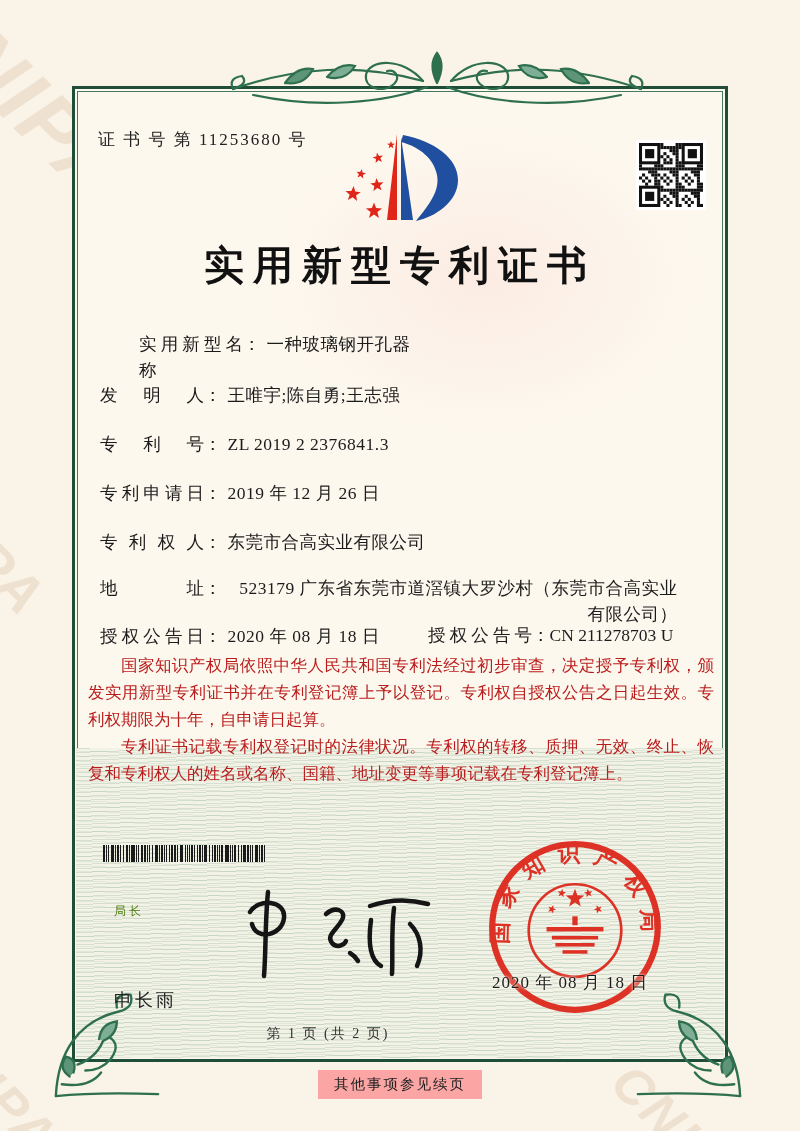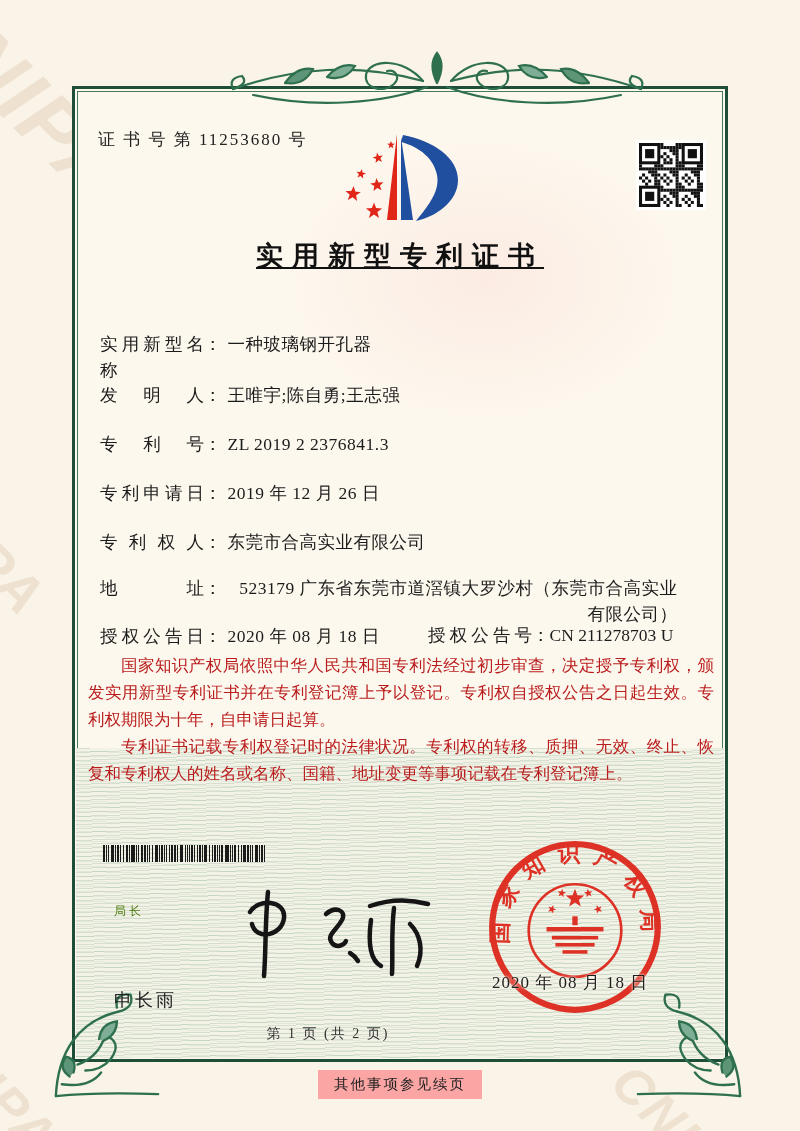--- a/index.html
+++ b/index.html
@@ -40,21 +40,21 @@
       repeating-linear-gradient(178deg, rgba(96,148,114,0.20) 0 1px, rgba(0,0,0,0) 1px 4px),
       repeating-linear-gradient(182deg, rgba(96,148,114,0.12) 0 1px, rgba(0,0,0,0) 1px 5px),
       #f3f2e6;
   }
   
   .cert-no{
     position:absolute;left:98px;top:128px;font-size:17px;letter-spacing:2px;color:#222;
   }
   .title{
     position:absolute;left:0;top:238px;width:800px;text-align:center;
-    font-size:27px;font-weight:bold;letter-spacing:9px;color:#111;text-decoration:underline;
+    font-size:40px;font-weight:bold;letter-spacing:9px;color:#111;
   }
   .logo{position:absolute;left:333px;top:114px;width:168px;height:114px;}
   .qr{position:absolute;left:636px;top:140px;width:70px;height:70px;background:#fff;padding:3px;box-sizing:border-box;}
   
   .row{position:absolute;left:100px;font-size:17.5px;line-height:26px;color:#1b1b1b;}
   .row .lbl{display:inline-block;width:104px;text-align:justify;text-align-last:justify;vertical-align:top;}
   .row .colon{display:inline-block;vertical-align:top;margin-right:6px;}
   .row .val{display:inline-block;vertical-align:top;letter-spacing:0.5px;}
   .val-wrap{max-width:450px;text-align:right;}
   .grant2{position:absolute;left:428px;font-size:17.5px;}
@@ -317,21 +317,21 @@
     <rect x="42" y="0" width="21" height="21" fill="#111"></rect>
     <rect x="45" y="3" width="15" height="15" fill="#fff"></rect>
     <rect x="48" y="6" width="9" height="9" fill="#111"></rect>
     <rect x="0" y="42" width="21" height="21" fill="#111"></rect>
     <rect x="3" y="45" width="15" height="15" fill="#fff"></rect>
     <rect x="6" y="48" width="9" height="9" fill="#111"></rect>
   </svg>
 
 <div class="title">实用新型专利证书</div>
 
-<div class="row" style="top:331px;">
+<div class="row" style="top:331px;margin-left:39px;">
   <span class="lbl">实用新型名称</span><span class="colon">：</span><span class="val">一种玻璃钢开孔器</span>
 </div>
 <div class="row" style="top:382px;">
   <span class="lbl">发明人</span><span class="colon">：</span><span class="val">王唯宇;陈自勇;王志强</span>
 </div>
 <div class="row" style="top:431px;">
   <span class="lbl">专利号</span><span class="colon">：</span><span class="val">ZL 2019 2 2376841.3</span>
 </div>
 <div class="row" style="top:480px;">
   <span class="lbl">专利申请日</span><span class="colon">：</span><span class="val">2019 年 12 月 26 日</span>

